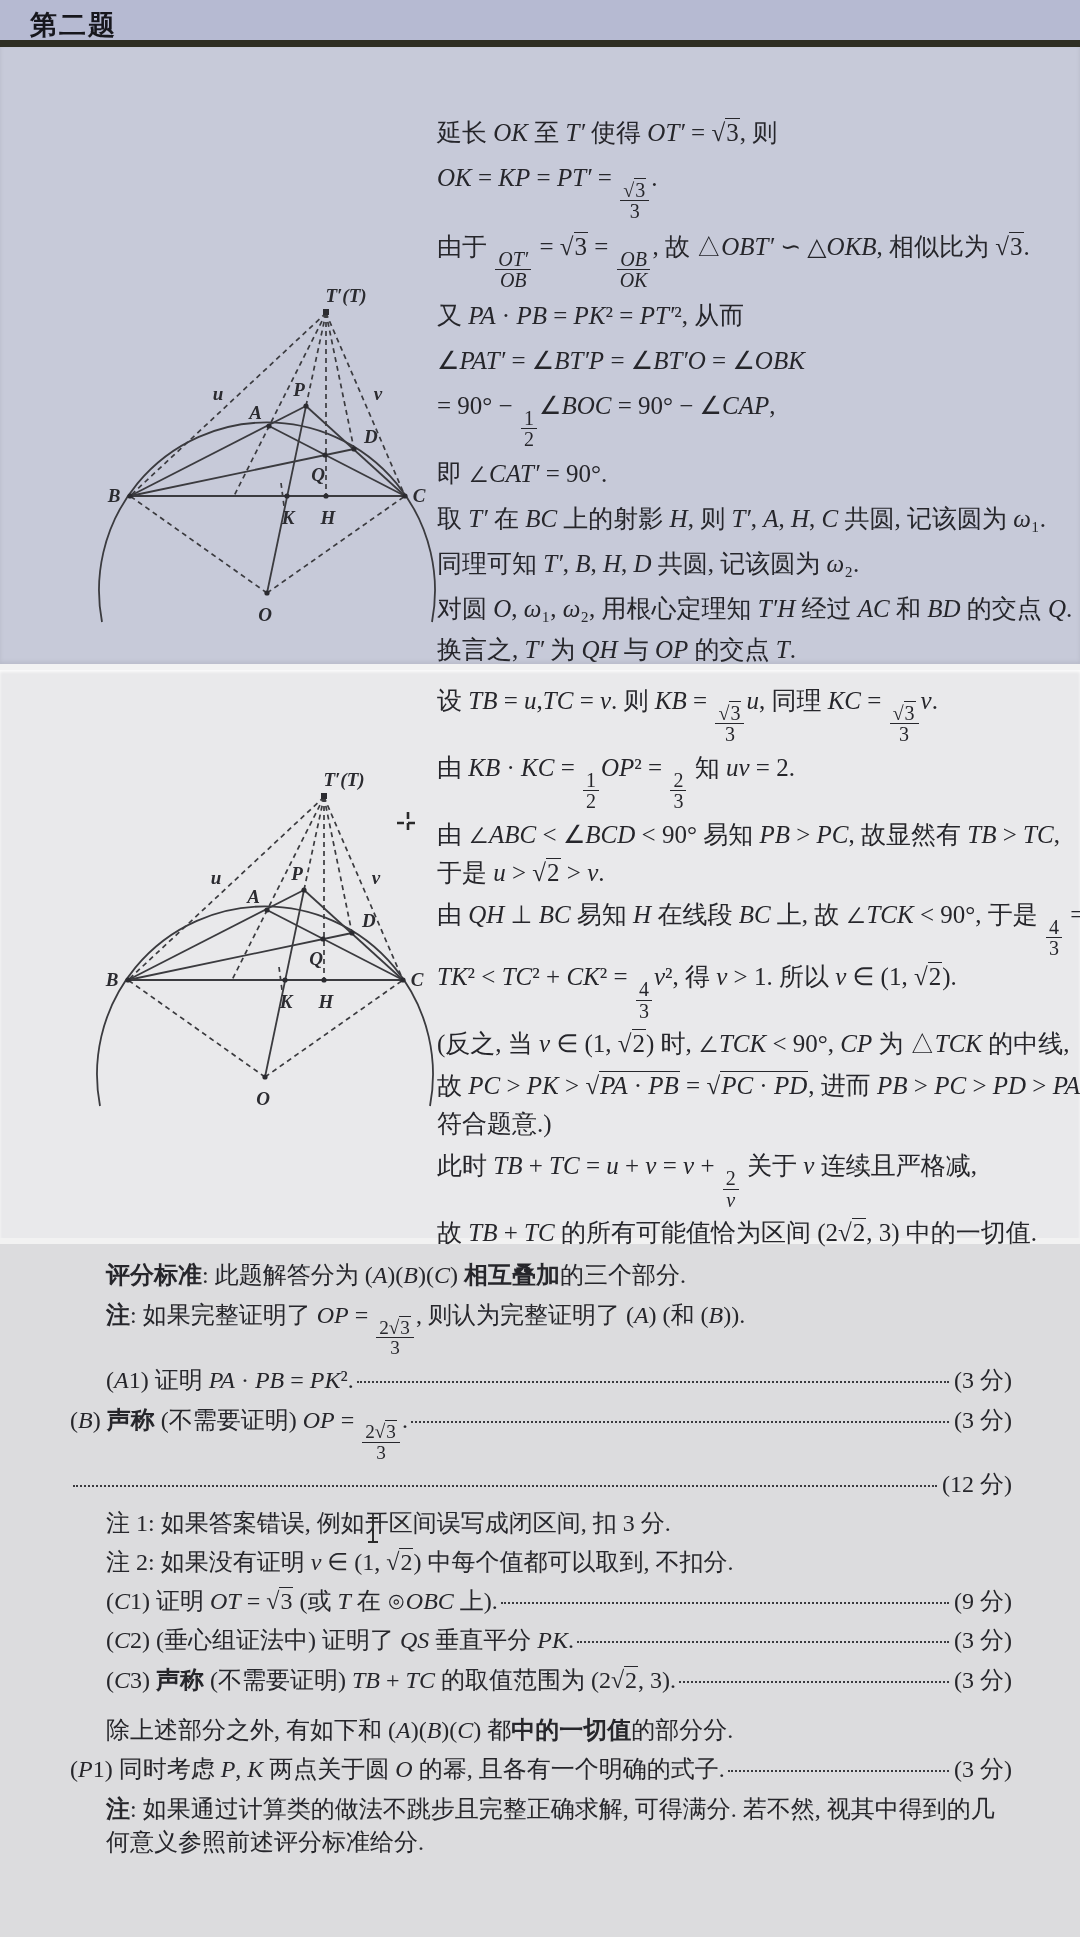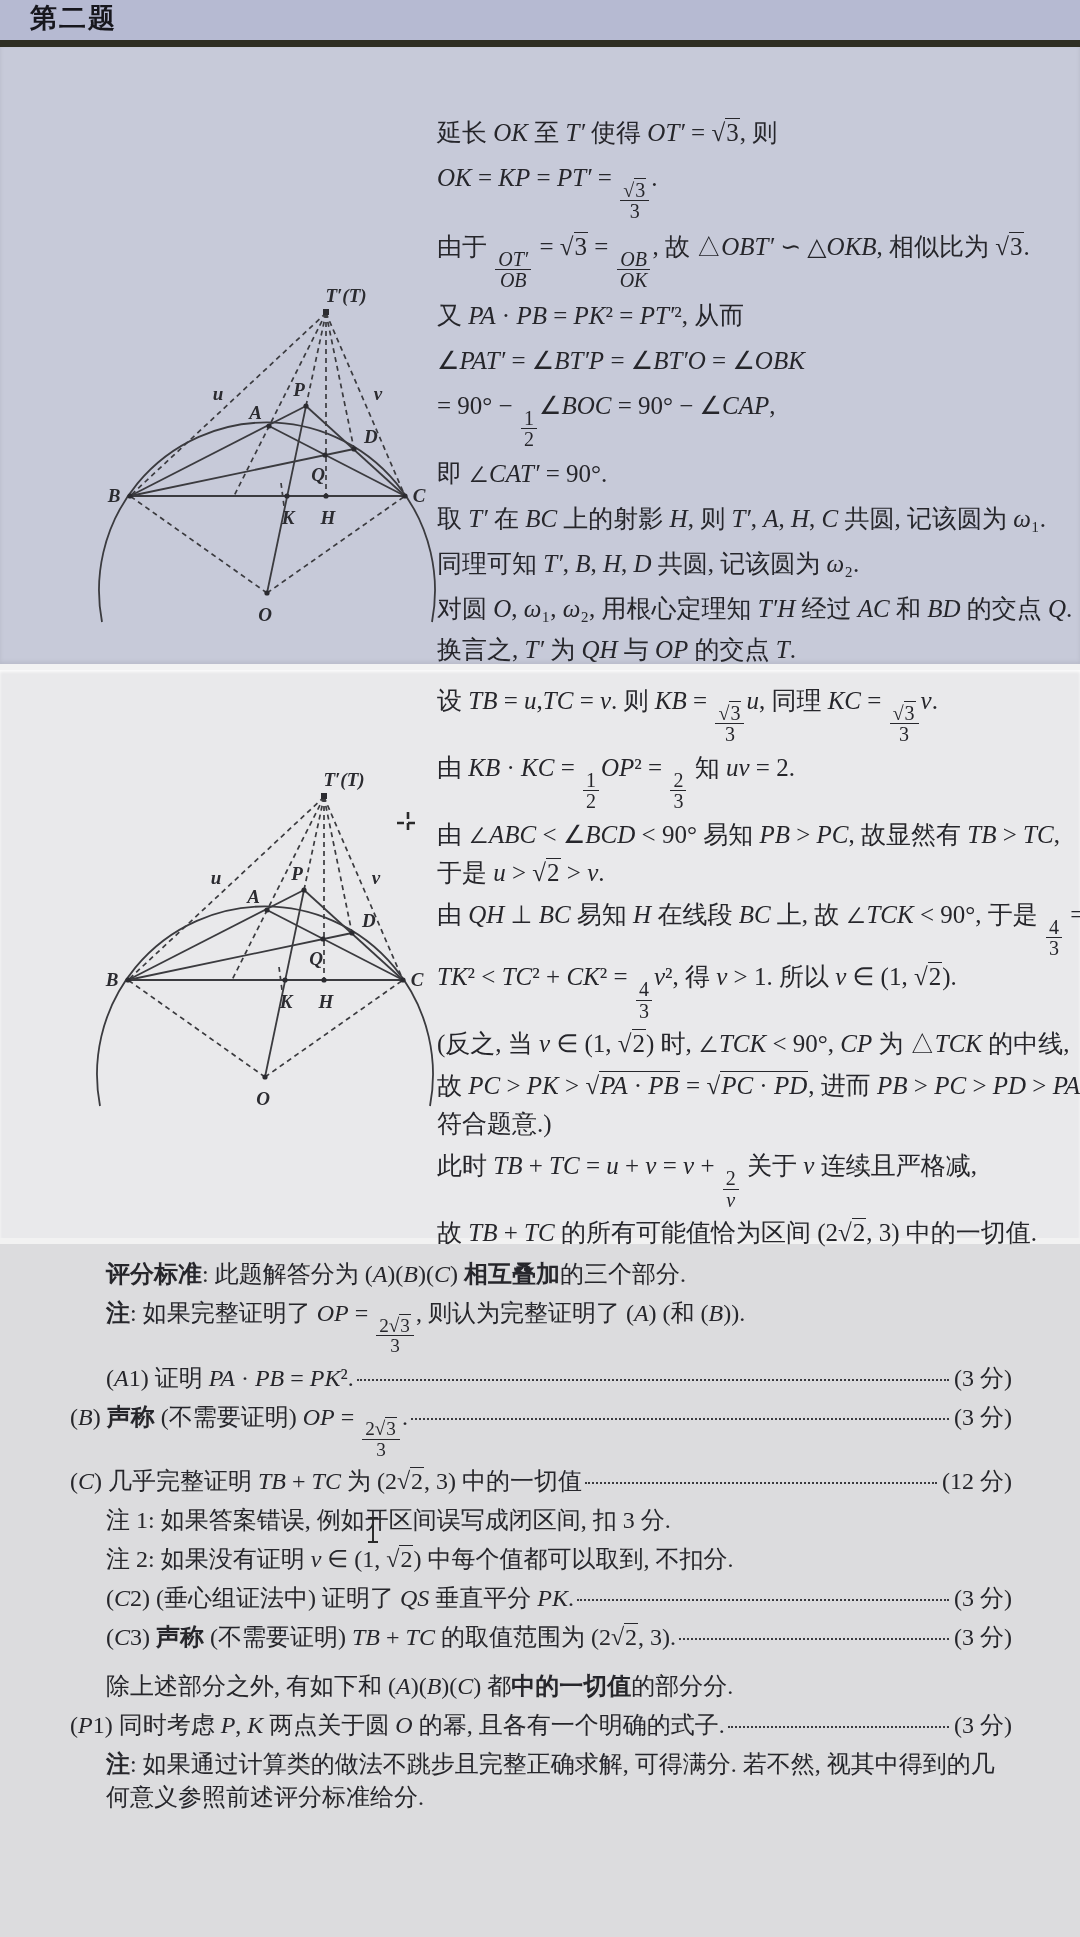--- a/index.html
+++ b/index.html
@@ -1,35 +1,35 @@
 <!DOCTYPE html>
 <html><head>
 <meta charset="utf-8">
 <style>
   html,body{margin:0;padding:0;background:#f2f2f2;}
   .screen{position:relative;width:1080px;height:1937px;background:#f2f2f2;overflow:hidden;
           font-family:"Liberation Serif",serif;color:#26262b;}
   
   .hdr{position:absolute;left:0;top:0;width:1080px;height:43px;background:#b6bad2;
-       display:flex;align-items:flex-start;}
+       display:flex;align-items:flex-end;}
   .hdr-title{font-family:"Liberation Sans",sans-serif;font-weight:bold;font-size:27px;
        color:#17171d;margin-left:30px;letter-spacing:2px;}
   .hdr-rule{position:absolute;left:0;top:40px;width:1080px;height:7px;background:#2e2e23;}
   
   .panel{position:absolute;left:0;width:1080px;}
   #panel1{top:47px;height:617px;background:#c7cad9;box-shadow:inset 0 -2px 4px rgba(0,0,0,.08);}
   #panel2{top:670px;height:568px;background:#e9e9eb;box-shadow:inset 0 2px 3px rgba(255,255,255,.8);}
   #panel3{top:1244px;height:693px;background:#dcdcde;}
   
   .ptext{position:absolute;font-size:25px;}
   #p1text{left:437px;top:112px;width:650px;line-height:41px;}
   #p2text{left:437px;top:682px;width:650px;line-height:38px;}
   .para{margin:0 0 4px 0;}
   i{font-style:italic;}
-  b{font-family:Liberation Serif, serif;font-weight:bold;}
+  b{font-family:Liberation Sans, sans-serif;font-weight:bold;}
   .frac{display:inline-flex;flex-direction:column;text-align:center;vertical-align:-0.55em;
         line-height:1.02;font-size:0.8em;margin:0 2px;}
   .frac .fn{border-bottom:1.5px solid #26262b;padding:0 3px;}
   .frac .fd{padding:0 3px;}
   .sq .ol{border-top:1.6px solid #26262b;padding:0 1px;}
   
   .rubric{position:absolute;left:70px;top:1258px;width:942px;font-size:24px;}
   .rrow{display:flex;align-items:baseline;margin-bottom:6px;line-height:33px;}
   .rrow .tx{white-space:nowrap;}
   .rrow .tx.wrap{white-space:normal;}
@@ -194,29 +194,33 @@
     </div>
     <div class="rrow">
       <span class="tx">(<i>B</i>) <b>声称</b> (不需要证明) <i>OP</i> = <span class="frac">
             <span class="fn">2<span class="sq">√<span class="ol">3</span></span></span>
             <span class="fd">3</span>
           </span>.</span>
       <span class="lead"></span>
       <span class="sc">(3 分)</span>
     </div>
     <div class="rrow">
-      <span class="tx">(<i>C</i>) 几乎完整证明 <i>TB</i> + <i>TC</i> 为 (2<span class="sq">√<span class="ol">2</span></span>, 3) 中的一切值</span>
       <span class="lead"></span>
       <span class="sc">(12 分)</span>
     </div>
     <div class="rrow ind">
       <span class="tx wrap">注 1: 如果答案错误, 例如开区间误写成闭区间, 扣 3 分.</span>
     </div>
     <div class="rrow ind">
       <span class="tx wrap">注 2: 如果没有证明 <i>v</i> ∈ (1, <span class="sq">√<span class="ol">2</span></span>) 中每个值都可以取到, 不扣分.</span>
+    </div>
+    <div class="rrow ind">
+      <span class="tx">(<i>C</i>1) 证明 <i>OT</i> = <span class="sq">√<span class="ol">3</span></span> (或 <i>T</i> 在 ⊙<i>OBC</i> 上).</span>
+      <span class="lead"></span>
+      <span class="sc">(9 分)</span>
     </div>
     <div class="rrow ind">
       <span class="tx">(<i>C</i>2) (垂心组证法中) 证明了 <i>QS</i> 垂直平分 <i>PK</i>.</span>
       <span class="lead"></span>
       <span class="sc">(3 分)</span>
     </div>
     <div class="rrow ind">
       <span class="tx">(<i>C</i>3) <b>声称</b> (不需要证明) <i>TB</i> + <i>TC</i> 的取值范围为 (2<span class="sq">√<span class="ol">2</span></span>, 3).</span>
       <span class="lead"></span>
       <span class="sc">(3 分)</span>

